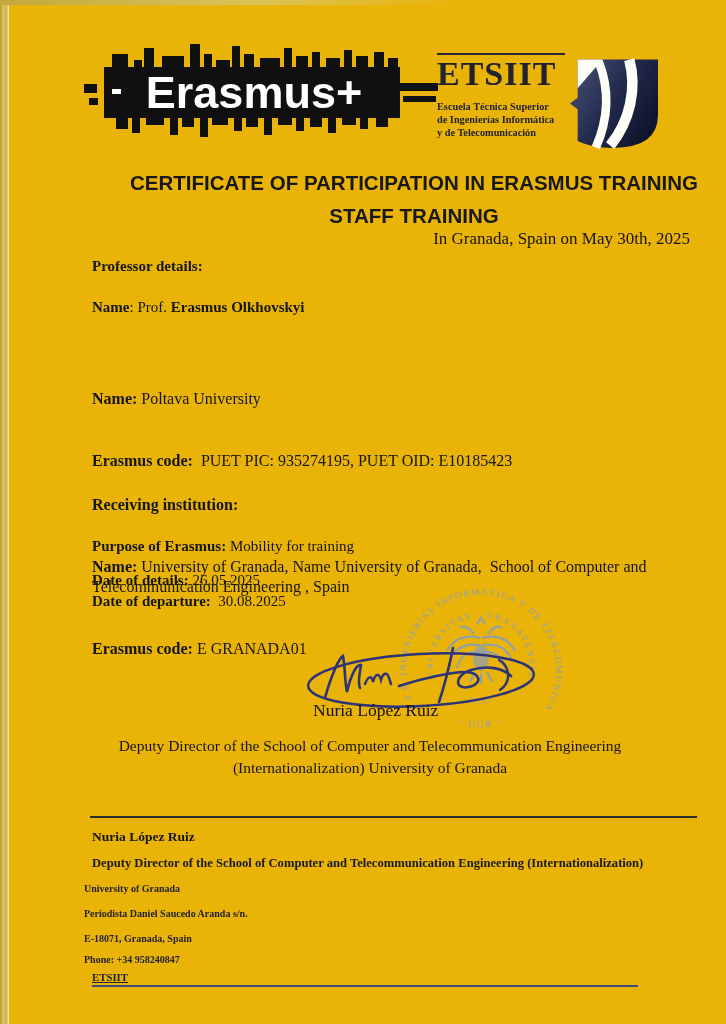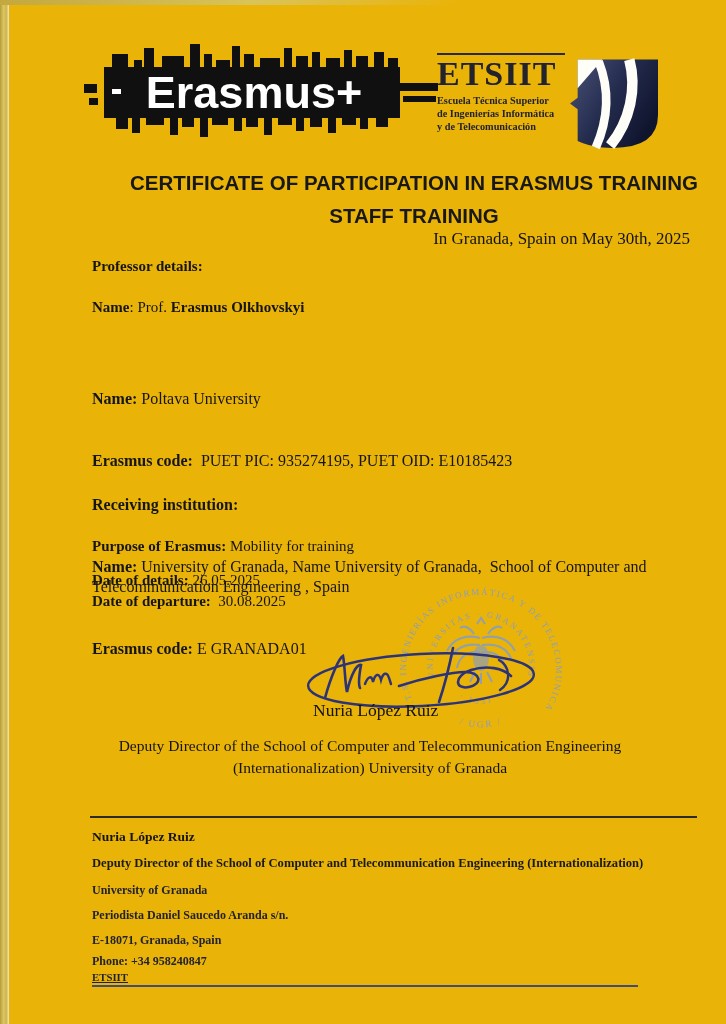--- a/index.html
+++ b/index.html
@@ -13,21 +13,21 @@
     background:linear-gradient(90deg,#b59b3a,#dcc75e 40%,#cdb44c 70%,#efe8c9);}
   .edge-top{position:absolute;left:0;top:0;height:5px;width:460px;
     background:linear-gradient(90deg,#c2a83f,#d9c45a 55%,rgba(217,196,90,0));}
   
   .erasmus-logo{position:absolute;left:82px;top:40px;width:360px;height:105px;}
   
   .etsiit{position:absolute;left:437px;top:53px;width:222px;height:104px;display:flex;}
   .etsiit-textcol{width:128px;border-top:2px solid #2a2a33;padding-top:1px;}
   .etsiit-acronym{font-family:"Liberation Serif",serif;font-size:34px;font-weight:600;
     letter-spacing:1px;color:#23232e;line-height:1.05;}
-  .etsiit-sub{font-size:10.3px;font-weight:600;color:#23232e;line-height:1.28;margin-top:2px;}
+  .etsiit-sub{font-size:10.3px;font-weight:600;color:#23232e;line-height:1.28;margin-top:8px;}
   .etsiit-graphic{width:88px;height:97px;margin-left:5px;margin-top:4px;}
   
   .title{position:absolute;left:7px;top:166px;width:726px;text-align:center;
     font-family:"Liberation Sans",sans-serif;font-weight:bold;font-size:20.5px;
     line-height:33px;color:#181818;margin-left:44px;}
   .date-line{position:absolute;right:72px;top:229px;font-size:17px;color:#141414;}
   
   .bodyline{position:absolute;left:92px;font-size:15px;color:#151515;white-space:pre-wrap;}
   .b{font-weight:bold;}
   .block{position:absolute;left:92px;font-size:16px;color:#151515;line-height:20.5px;white-space:pre-wrap;}
@@ -35,21 +35,21 @@
   .stamp{position:absolute;left:396px;top:578px;width:170px;height:170px;opacity:.88;}
   .stamp text{font-family:"Liberation Serif",serif;}
   .signature{position:absolute;left:303px;top:632px;width:242px;height:86px;}
   .signer-name{position:absolute;left:313px;top:700px;font-size:17.5px;color:#121212;}
   .role-lines{position:absolute;left:0;top:735px;width:740px;text-align:center;
     font-size:15.5px;line-height:21.5px;color:#141414;}
   
   .rule1{position:absolute;left:90px;top:816px;width:607px;height:2px;background:#2b2b2e;}
   .f-name{position:absolute;left:92px;top:829px;font-size:13.5px;font-weight:bold;color:#141414;}
   .f-role{position:absolute;left:92px;top:856px;font-size:12.6px;font-weight:600;color:#1a1a1a;}
-  .f-small{position:absolute;left:92px;font-size:12px;font-weight:600;color:#22222a;}
+  .f-small{position:absolute;left:84px;font-size:10px;font-weight:600;color:#22222a;}
   .f-link{position:absolute;left:92px;top:971px;font-size:10.8px;font-weight:bold;color:#1d2133;
     text-decoration:underline;cursor:pointer;}
   .rule2{position:absolute;left:92px;top:985px;width:546px;height:2px;background:#414d78;}
 </style>
 </head>
 <body>
 
 <div id="page">
 
   <div class="edge-left"></div>

